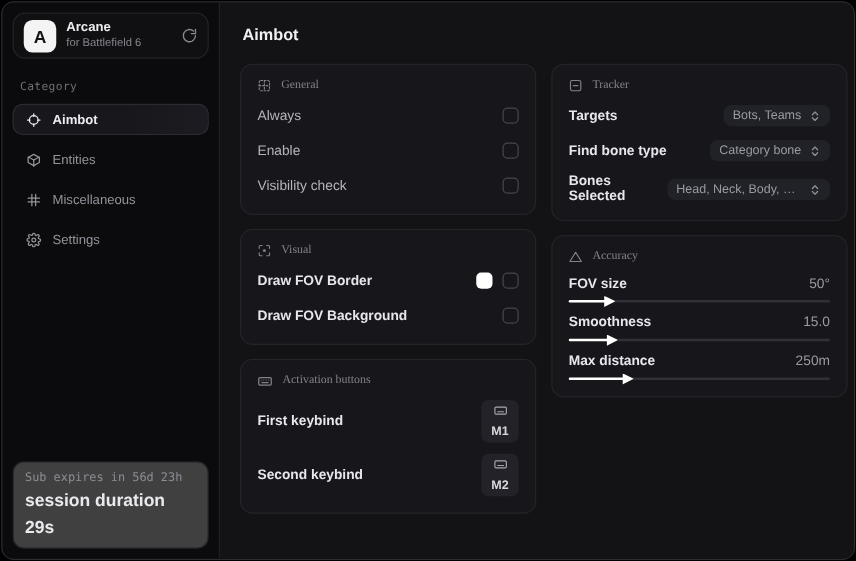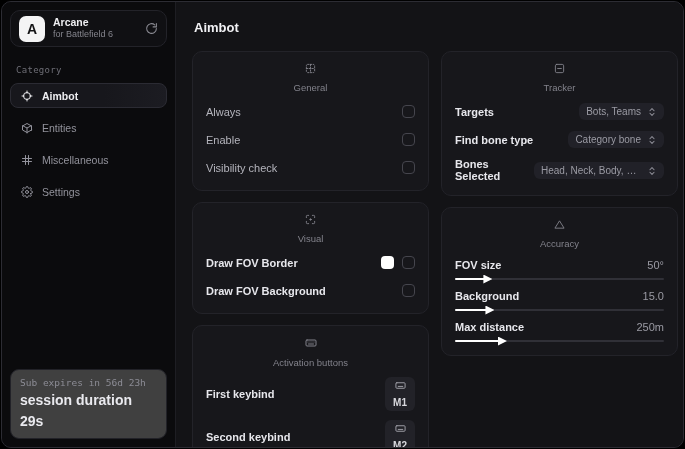--- a/index.html
+++ b/index.html
@@ -54,22 +54,22 @@
   
   .main { flex:1; padding:14px 16px; background:#131316; overflow:hidden; }
   .main-title { font-size:13px; font-weight:bold; color:#f1f1f4; margin:4px 0 16px 2px; }
   .columns { display:flex; gap:12px; align-items:flex-start; }
   .col { display:flex; flex-direction:column; gap:11px; width:237px; flex:0 0 237px; }
   .card {
     background:#17171b; border:1px solid #232329; border-radius:10px;
     padding:11px 13px 13px; width:100%;
   }
   .card-header {
-    display:flex; align-items:center; gap:8px; color:#82828b;
-    font-family:Liberation Sans, sans-serif; font-size:9.5px; margin-bottom:5px;flex-direction:column;
+    display:flex; align-items:flex-start; gap:8px; color:#82828b;
+    font-family:Liberation Serif, serif; font-size:9.5px; margin-bottom:5px;
   }
   .card-header .hicon { display:flex; color:#82828b; }
   .row {
     display:flex; justify-content:space-between; align-items:center;
     margin-top:9px; min-height:19px;
   }
   .lbl-dim  { font-size:11px; color:#b4b4bc; }
   .lbl-bold { font-size:11px; font-weight:bold; color:#e7e7ec; }
   .checkbox {
     width:13px; height:13px; border:1.5px solid #45454d; border-radius:4px;
@@ -325,21 +325,21 @@
             </div>
             <div class="track">
               <div class="fill" style="width: 15%;">
                 <span class="thumb"></span>
               </div>
             </div>
           </div>
 
           <div class="slider-block">
             <div class="srow">
-              <span class="lbl-bold">Background</span>
+              <span class="lbl-bold">Smoothness</span>
               <span class="s-val">15.0</span>
             </div>
             <div class="track">
               <div class="fill" style="width: 16%;">
                 <span class="thumb"></span>
               </div>
             </div>
           </div>
 
           <div class="slider-block">

